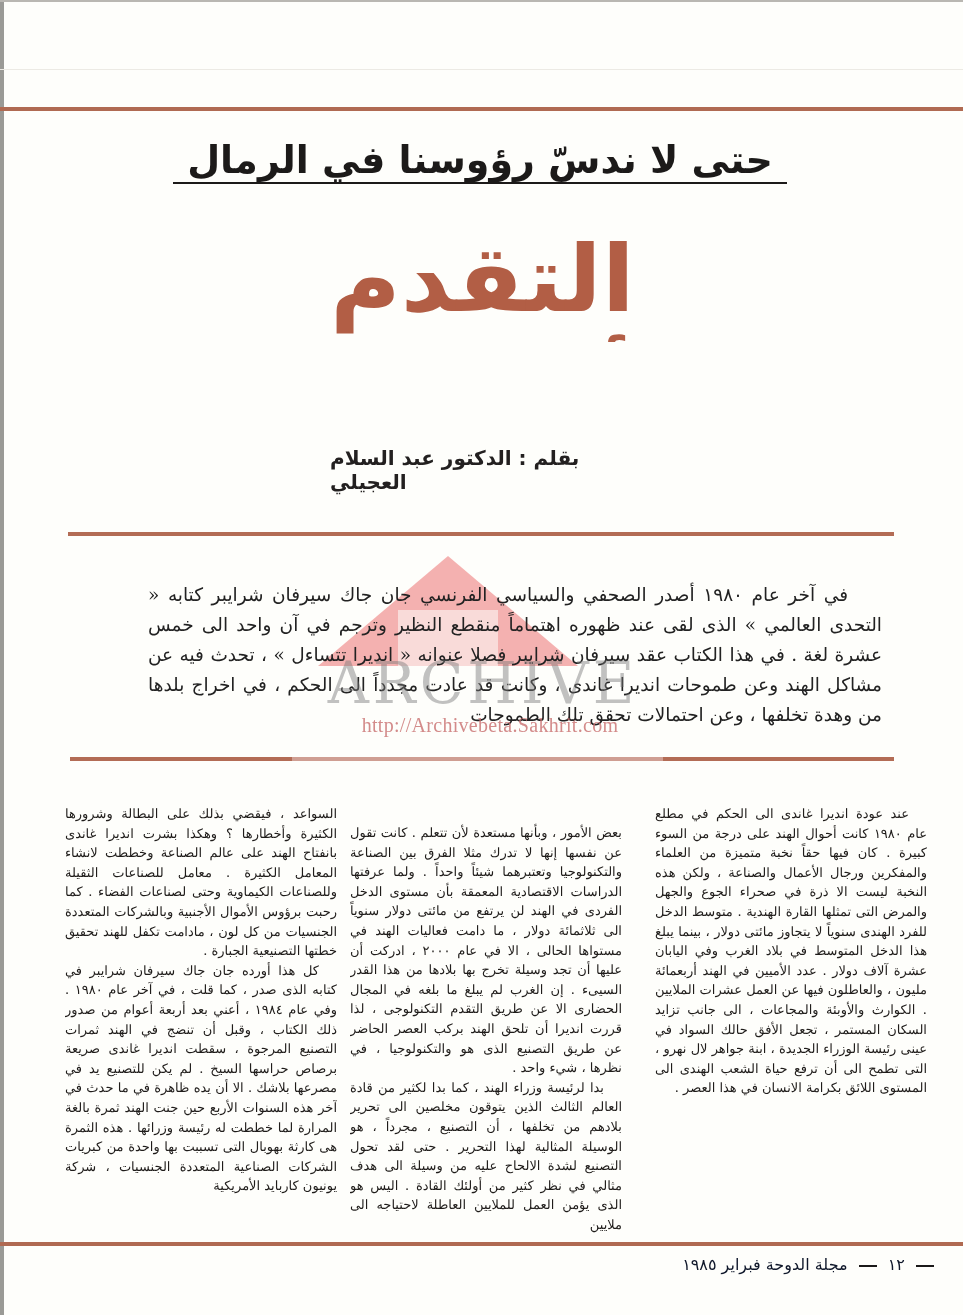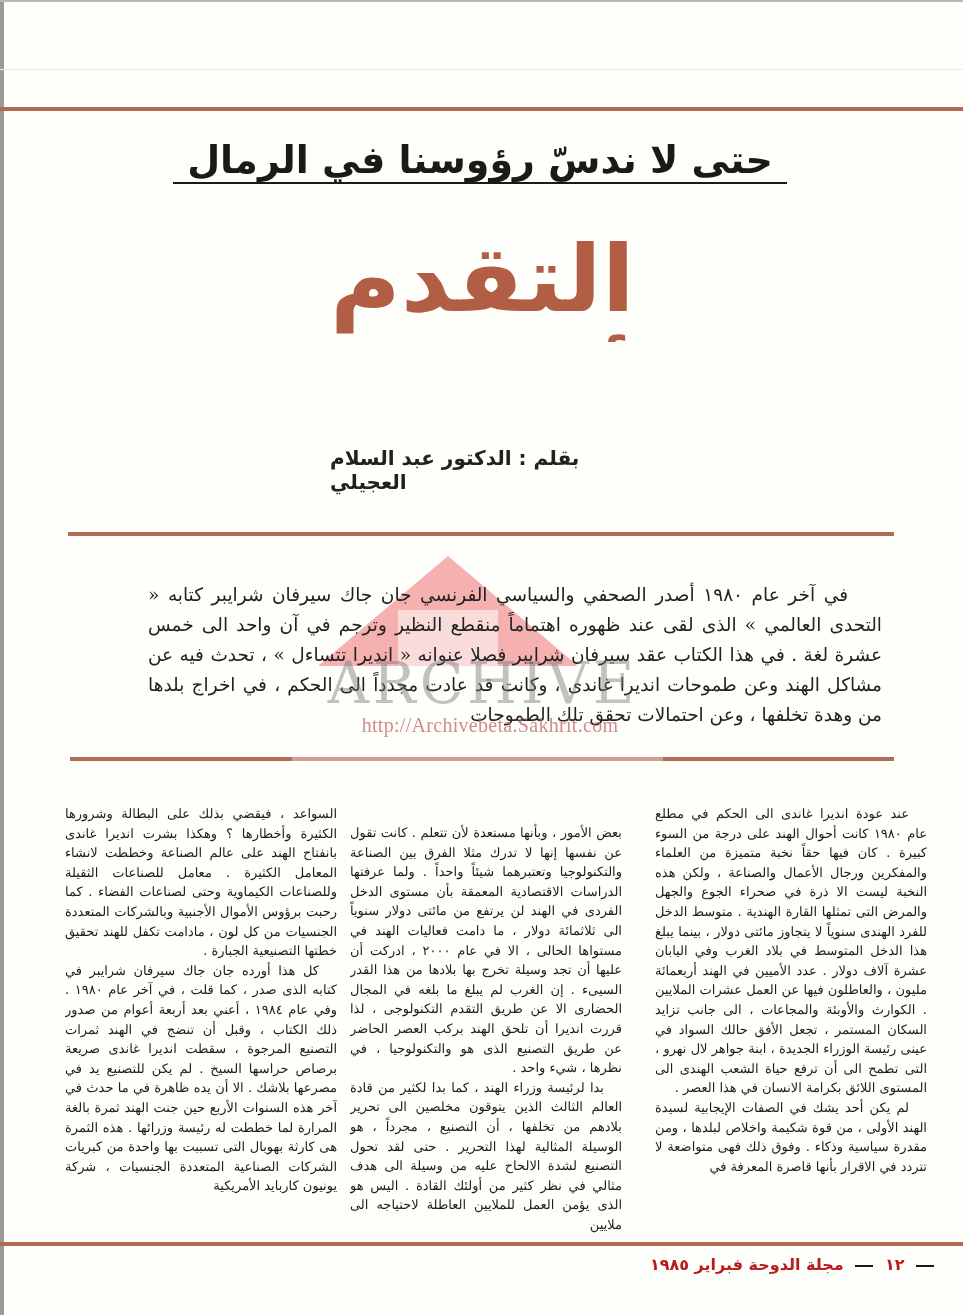--- a/index.html
+++ b/index.html
@@ -76,21 +76,21 @@
     font-family:"DejaVu Serif", serif; font-size:13px; line-height:19.6px; color:#1f1c1a;
   }
   .col p { margin:0; }
   .col p.indent { text-indent:18px; }
   #col-right { left:655px; }
   #col-mid { left:350px;margin-top:19px; }
   #col-left { left:65px; }
 
   .footer {
     position:absolute; left:560px; top:1255px; width:380px;
-    direction:rtl; text-align:right; font-size:16px; font-weight:bold; color:#b91c1c;
+    direction:rtl; text-align:right; font-size:16px; font-weight:normal; color:#0f172a;
   }
   .footer .dash { display:inline-block; width:18px; height:2px; background:#1b1919; vertical-align:middle; margin:0 6px; }
 </style>
 </head>
 <body>
 
 <div class="left-edge"></div>
 <div class="top-edge"></div>
 <div class="faint-line"></div>
 <div class="rule" id="rule-top"></div>
@@ -114,21 +114,20 @@
   <p>في آخر عام ١٩٨٠ أصدر الصحفي والسياسي الفرنسي جان جاك سيرفان شرايبر كتابه « التحدى العالمي » الذى لقى عند ظهوره اهتماماً منقطع النظير وترجم في آن واحد الى خمس عشرة لغة . في هذا الكتاب عقد سيرفان شرايبر فصلا عنوانه « انديرا تتساءل » ، تحدث فيه عن مشاكل الهند وعن طموحات انديرا غاندى ، وكانت قد عادت مجدداً الى الحكم ، في اخراج بلدها من وهدة تخلفها ، وعن احتمالات تحقق تلك الطموحات</p>
 </div>
 
 <div class="watermark-text">ARCHIVE</div>
 <div class="watermark-url">http://Archivebeta.Sakhrit.com</div>
 
 <div class="rule" id="rule-3"></div>
 
 <div class="col" id="col-right">
   <p class="indent">عند عودة انديرا غاندى الى الحكم في مطلع عام ١٩٨٠ كانت أحوال الهند على درجة من السوء كبيرة . كان فيها حقاً نخبة متميزة من العلماء والمفكرين ورجال الأعمال والصناعة ، ولكن هذه النخبة ليست الا ذرة في صحراء الجوع والجهل والمرض التى تمثلها القارة الهندية . متوسط الدخل للفرد الهندى سنوياً لا يتجاوز مائتى دولار ، بينما يبلغ هذا الدخل المتوسط في بلاد الغرب وفي اليابان عشرة آلاف دولار . عدد الأميين في الهند أربعمائة مليون ، والعاطلون فيها عن العمل عشرات الملايين . الكوارث والأوبئة والمجاعات ، الى جانب تزايد السكان المستمر ، تجعل الأفق حالك السواد في عينى رئيسة الوزراء الجديدة ، ابنة جواهر لال نهرو ، التى تطمح الى أن ترفع حياة الشعب الهندى الى المستوى اللائق بكرامة الانسان في هذا العصر .</p>
-  <p class="indent">لم يكن أحد يشك في الصفات الإيجابية لسيدة الهند الأولى ، من قوة شكيمة واخلاص لبلدها ، ومن مقدرة سياسية وذكاء . وفوق ذلك فهى متواضعة لا تتردد في الاقرار بأنها قاصرة المعرفة في</p>
 </div>
 
 <div class="col" id="col-mid">
   <p>بعض الأمور ، وبأنها مستعدة لأن تتعلم . كانت تقول عن نفسها إنها لا تدرك مثلا الفرق بين الصناعة والتكنولوجيا وتعتبرهما شيئاً واحداً . ولما عرفتها الدراسات الاقتصادية المعمقة بأن مستوى الدخل الفردى في الهند لن يرتفع من مائتى دولار سنوياً الى ثلاثمائة دولار ، ما دامت فعاليات الهند في مستواها الحالى ، الا في عام ٢٠٠٠ ، ادركت أن عليها أن تجد وسيلة تخرج بها بلادها من هذا القدر السيىء . إن الغرب لم يبلغ ما بلغه في المجال الحضارى الا عن طريق التقدم التكنولوجى ، لذا قررت انديرا أن تلحق الهند بركب العصر الحاضر عن طريق التصنيع الذى هو والتكنولوجيا ، في نظرها ، شيء واحد .</p>
   <p class="indent">بدا لرئيسة وزراء الهند ، كما بدا لكثير من قادة العالم الثالث الذين يتوقون مخلصين الى تحرير بلادهم من تخلفها ، أن التصنيع ، مجرداً ، هو الوسيلة المثالية لهذا التحرير . حتى لقد تحول التصنيع لشدة الالحاح عليه من وسيلة الى هدف مثالي في نظر كثير من أولئك القادة . اليس هو الذى يؤمن العمل للملايين العاطلة لاحتياجه الى ملايين</p>
 </div>
 
 <div class="col" id="col-left">
   <p>السواعد ، فيقضي بذلك على البطالة وشرورها الكثيرة وأخطارها ؟ وهكذا بشرت انديرا غاندى بانفتاح الهند على عالم الصناعة وخططت لانشاء المعامل الكثيرة . معامل للصناعات الثقيلة وللصناعات الكيماوية وحتى لصناعات الفضاء . كما رحبت برؤوس الأموال الأجنبية وبالشركات المتعددة الجنسيات من كل لون ، مادامت تكفل للهند تحقيق خطتها التصنيعية الجبارة .</p>
   <p class="indent">كل هذا أورده جان جاك سيرفان شرايبر في كتابه الذى صدر ، كما قلت ، في آخر عام ١٩٨٠ . وفي عام ١٩٨٤ ، أعني بعد أربعة أعوام من صدور ذلك الكتاب ، وقبل أن تنضج في الهند ثمرات التصنيع المرجوة ، سقطت انديرا غاندى صريعة برصاص حراسها السيخ . لم يكن للتصنيع يد في مصرعها بلاشك . الا أن يده ظاهرة في ما حدث في آخر هذه السنوات الأربع حين جنت الهند ثمرة بالغة المرارة لما خططت له رئيسة وزرائها . هذه الثمرة هى كارثة بهوبال التى تسببت بها واحدة من كبريات الشركات الصناعية المتعددة الجنسيات ، شركة يونيون كارباید الأمريكية</p>

